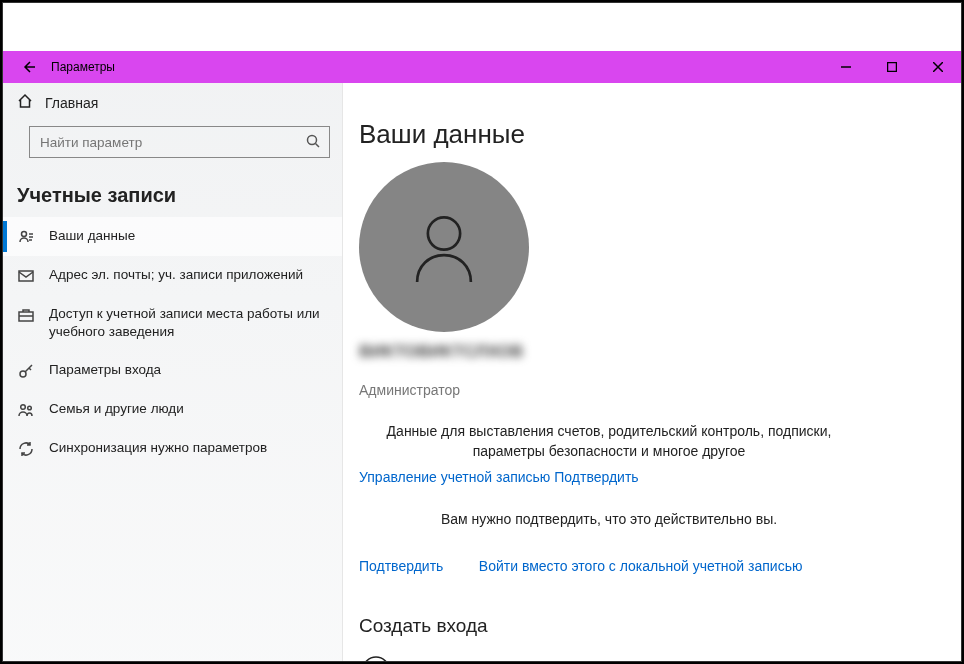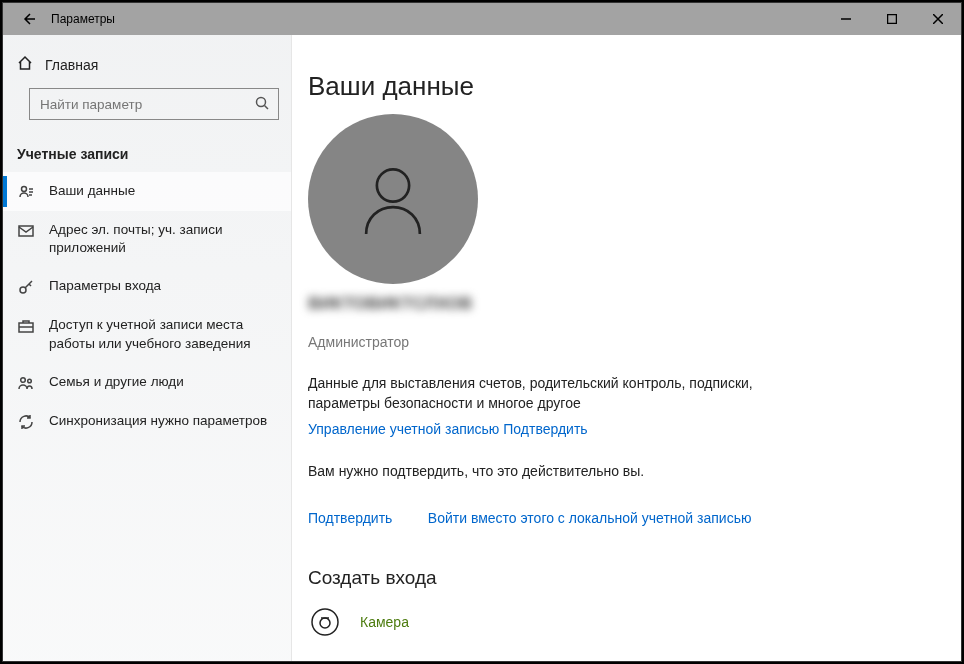--- a/index.html
+++ b/index.html
@@ -6,48 +6,48 @@
 html, body { width: 964px; height: 664px; overflow: hidden; font-family: "Segoe UI", Arial, sans-serif; background: #000; }
 
 .window {
   position: absolute; top: 2px; left: 2px; right: 2px; bottom: 2px;
   background: #fff; border: 1px solid #333; display: flex; flex-direction: column;
 }
 
 
 .titlebar {
   height: 32px; display: flex; align-items: center; padding-left: 8px;
-  background: #a3a3a3; color: #000; font-size: 12px; position: relative;
+  background: #d946ef; color: #000; font-size: 12px; position: relative; margin-top: 48px;
 }
 .titlebar .back { width: 36px; height: 32px; display: flex; align-items: center; justify-content: center; cursor: pointer; }
 .titlebar .title { margin-left: 4px; }
 .titlebar .controls { position: absolute; right: 0; top: 0; display: flex; }
 .titlebar .ctl { width: 46px; height: 32px; display: flex; align-items: center; justify-content: center; cursor: pointer; }
 
 
 .body { flex: 1; display: flex; min-height: 0; }
 
 
 .sidebar {
-  width: 289px; border-right: 1px solid #e6e6e6;
+  width: 340px; border-right: 1px solid #e6e6e6;
   background: linear-gradient(to bottom, rgba(200,205,210,.25), rgba(230,232,234,.25));
-  padding-top: 10px; position: relative;
+  position: relative;
 }
 .home {
   display: flex; align-items: center; gap: 12px; padding: 10px 14px 10px 14px;
   cursor: pointer; font-size: 14px; color: #222;
 }
 .search-wrap { padding: 4px 12px 12px 12px; }
 .search {
   width: 100%; height: 32px; border: 1px solid #888; background: transparent;
   padding: 0 34px 0 10px; font-size: 13.5px; color: #444;
 }
 .search-wrap { position: relative; margin-left: 14px; }
 .search-icon { position: absolute; right: 22px; top: 12px; color: #555; pointer-events: none; }
-.section-head { padding: 14px 14px 10px 14px; font-size: 14px; font-weight: 600; color: #222; }
+.section-head { padding: 14px 14px 10px 14px; font-size: 20px; font-weight: 600; color: #222; }
 
 .menu { display: flex; flex-direction: column; }
 .menu-item {
   display: flex; align-items: flex-start; gap: 14px; padding: 10px 14px 10px 14px;
   font-size: 13.5px; color: #222; cursor: pointer; position: relative; line-height: 1.35;
 }
 .menu-item.selected { background: rgba(255,255,255,.65); }
 .menu-item.selected::before {
   content: ""; position: absolute; left: 0; top: 4px; bottom: 4px; width: 4px; background: #0078d4;
 }
@@ -61,21 +61,21 @@
   width: 170px; height: 170px; border-radius: 50%; background: #858585;
   display: flex; align-items: center; justify-content: center; margin: 4px 0 10px 0;
 }
 .avatar svg { width: 86px; height: 86px; stroke: #fff; }
 
 .user-name { font-size: 17px; font-weight: 600; color: #444; margin-top: 4px; filter: blur(4px); user-select: none; }
 .user-email-line { font-size: 14px; color: #555; margin-top: 4px; }
 .user-email-blur { filter: blur(3px); display: inline-block; }
 .user-role { font-size: 14px; color: #777; margin-top: 20px; }
 
-.para { font-size: 14px; color: #222; line-height: 1.4; margin-top: 24px; max-width: 500px; }
+.para { font-size: 14px; color: #222; line-height: 1.4; margin-top: 24px; max-width: 500px; text-align: center; }
 .link { font-size: 14px; color: #0066cc; margin-top: 8px; cursor: pointer; display: inline-block; }
 .gap { margin-top: 28px; padding-left: 31px; }
 
 .sub-title { font-size: 19px; font-weight: 400; margin-top: 40px; color: #222; }
 .opt-row { display: flex; align-items: center; gap: 18px; margin-top: 16px; }
 .opt-circ { width: 34px; height: 34px; display: flex; align-items: center; justify-content: center; }
 .opt-circ svg { width: 30px; height: 30px; stroke: #444; }
 .opt-label { font-size: 14px; color: #4d7c0f; }
 
 
@@ -154,35 +154,35 @@
                 <rect class="stroke" x="2" y="4" width="14" height="10"></rect>
                 <path class="stroke" d="M2 5 L9 10 L16 5"></path>
               </svg>
           </span>
           <span class="mi-label">Адрес эл. почты; уч. записи приложений</span>
         </div>
 
         <div class="menu-item">
           <span class="mi-icon">
             <svg width="18" height="18" viewBox="0 0 18 18">
+                <rect class="stroke" x="2" y="6" width="14" height="9"></rect>
+                <path class="stroke" d="M6 6 V4 H12 V6 M2 10 H16"></path>
+              </svg>
+          </span>
+          <span class="mi-label">Доступ к учетной записи места работы или учебного заведения</span>
+        </div>
+
+        <div class="menu-item">
+          <span class="mi-icon">
+            <svg width="18" height="18" viewBox="0 0 18 18">
                 <circle class="stroke" cx="6" cy="12" r="3"></circle>
                 <path class="stroke" d="M8 10 L15 3 M12 6 L14 8"></path>
               </svg>
           </span>
           <span class="mi-label">Параметры входа</span>
-        </div>
-
-        <div class="menu-item">
-          <span class="mi-icon">
-            <svg width="18" height="18" viewBox="0 0 18 18">
-                <rect class="stroke" x="2" y="6" width="14" height="9"></rect>
-                <path class="stroke" d="M6 6 V4 H12 V6 M2 10 H16"></path>
-              </svg>
-          </span>
-          <span class="mi-label">Доступ к учетной записи места работы или учебного заведения</span>
         </div>
 
         <div class="menu-item">
           <span class="mi-icon">
             <svg width="18" height="18" viewBox="0 0 18 18">
                 <circle class="stroke" cx="6" cy="6" r="2.3"></circle>
                 <circle class="stroke" cx="12.5" cy="7" r="1.8"></circle>
                 <path class="stroke" d="M2 15c0-2.5 2-4 4-4s4 1.5 4 4 M10 15c0-2 1.3-3 2.5-3s2.5 1 2.5 3"></path>
               </svg>
           </span>

